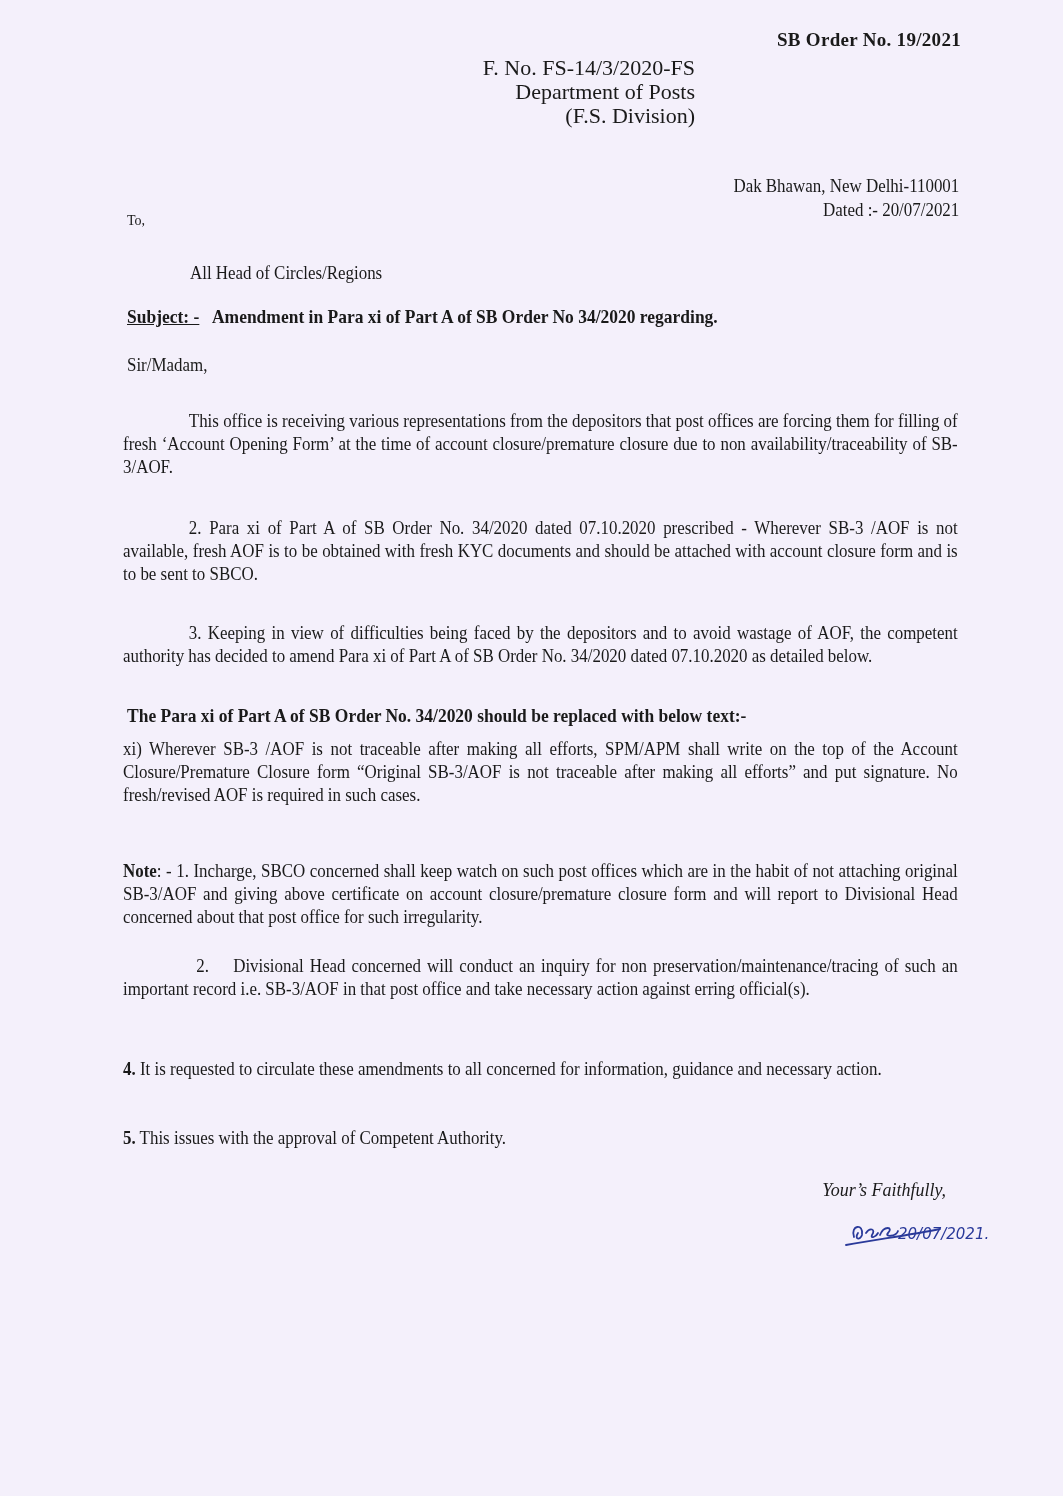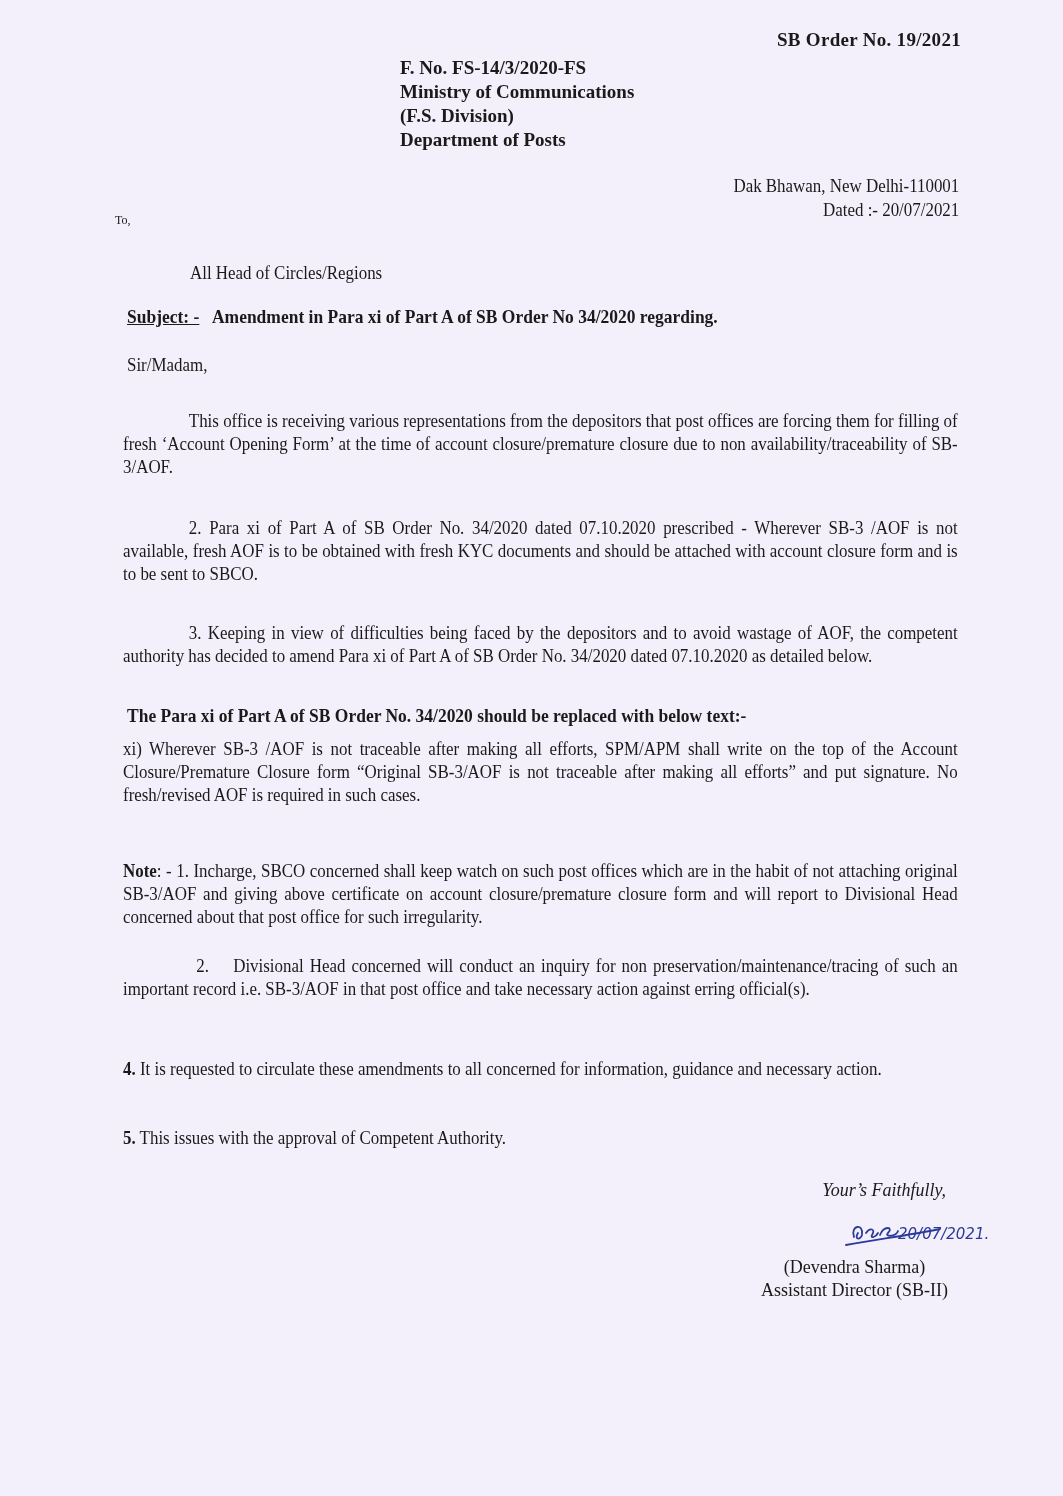--- a/index.html
+++ b/index.html
@@ -9,24 +9,24 @@
       font-family: "Liberation Serif", serif;
       color: #1a1a1a;
       position: relative;
       overflow: hidden;
     }
     .page { position: absolute; left: 0; top: 0; width: 1063px; height: 1496px; }
     .abs { position: absolute; }
     .bold { font-weight: bold; }
 
     .order-no { right: 102px; top: 29px; font-size: 19px; font-weight: bold; letter-spacing: 0.3px; }
-    .letterhead { left: 400px; width: 295px; top: 56px; text-align: left; font-weight: bold; font-size: 19px; line-height: 24px; }
+    .letterhead { left: 400px; width: 295px; top: 56px; text-align: right; font-weight: normal; font-size: 22px; line-height: 24px; }
 
     .address { right: 104px; top: 174px; text-align: right; font-size: 18px; line-height: 24px; transform: scaleX(0.94); transform-origin: right top; }
-    .to { left: 115px; top: 213px; font-size: 12px; }
+    .to { left: 127px; top: 213px; font-size: 14px; }
     .recipient { left: 190px; top: 263px; font-size: 18px; transform: scaleX(0.94); transform-origin: left top; }
 
     .subject { left: 127px; top: 306px; font-size: 19px; font-weight: bold; white-space: nowrap; transform: scaleX(0.92); transform-origin: left top; }
     .subject .label { text-decoration: underline; margin-right: 10px; }
 
     .salutation { left: 127px; top: 355px; font-size: 18px; transform: scaleX(0.94); transform-origin: left top; }
 
     .para {
       left: 123px; width: 888px;
       font-size: 18px; line-height: 23px;
@@ -53,23 +53,22 @@
   </style>
 </head>
 <body>
 
 <div class="page">
 
   <div class="abs order-no">SB Order  No. 19/2021</div>
 
   <div class="abs letterhead">
     <div>F. No. FS-14/3/2020-FS</div>
-    <div>Ministry of Communications</div>
+    <div>Department of Posts</div>
     <div>(F.S. Division)</div>
-    <div>Department of Posts</div>
   </div>
 
   <div class="abs address">
     <div>Dak Bhawan, New Delhi-110001</div>
     <div>Dated :-  20/07/2021</div>
   </div>
 
   <div class="abs to">To,</div>
   <div class="abs recipient">All Head of Circles/Regions</div>
 
@@ -107,18 +106,14 @@
   <div class="abs closing">Your’s Faithfully,</div>
 
   <svg class="abs signature" viewBox="0 0 160 40">
     <g id="sig-strokes" fill="none" stroke-width="1.8" stroke-linecap="round" stroke="#2a3a9a">
       <path d="M14 22 C10 10, 24 8, 22 20 C20 26, 14 24, 18 18 M26 18 C30 12, 36 14, 32 20 C30 24, 36 22, 38 18 M40 20 C44 10, 54 12, 48 18 C44 22, 56 22, 58 16"></path>
       <path d="M6 30 C40 24, 70 20, 100 14"></path>
     </g>
     <text id="sig-date" x="58" y="24" font-size="15" font-style="italic" font-family="DejaVu Sans, sans-serif" fill="#2a3a9a">20/07/2021.</text>
   </svg>
 
-  <div class="abs signer">
-    <div>(Devendra Sharma)</div>
-    <div>Assistant Director (SB-II)</div>
-  </div>
 
 </div>
 
 </body></html>

